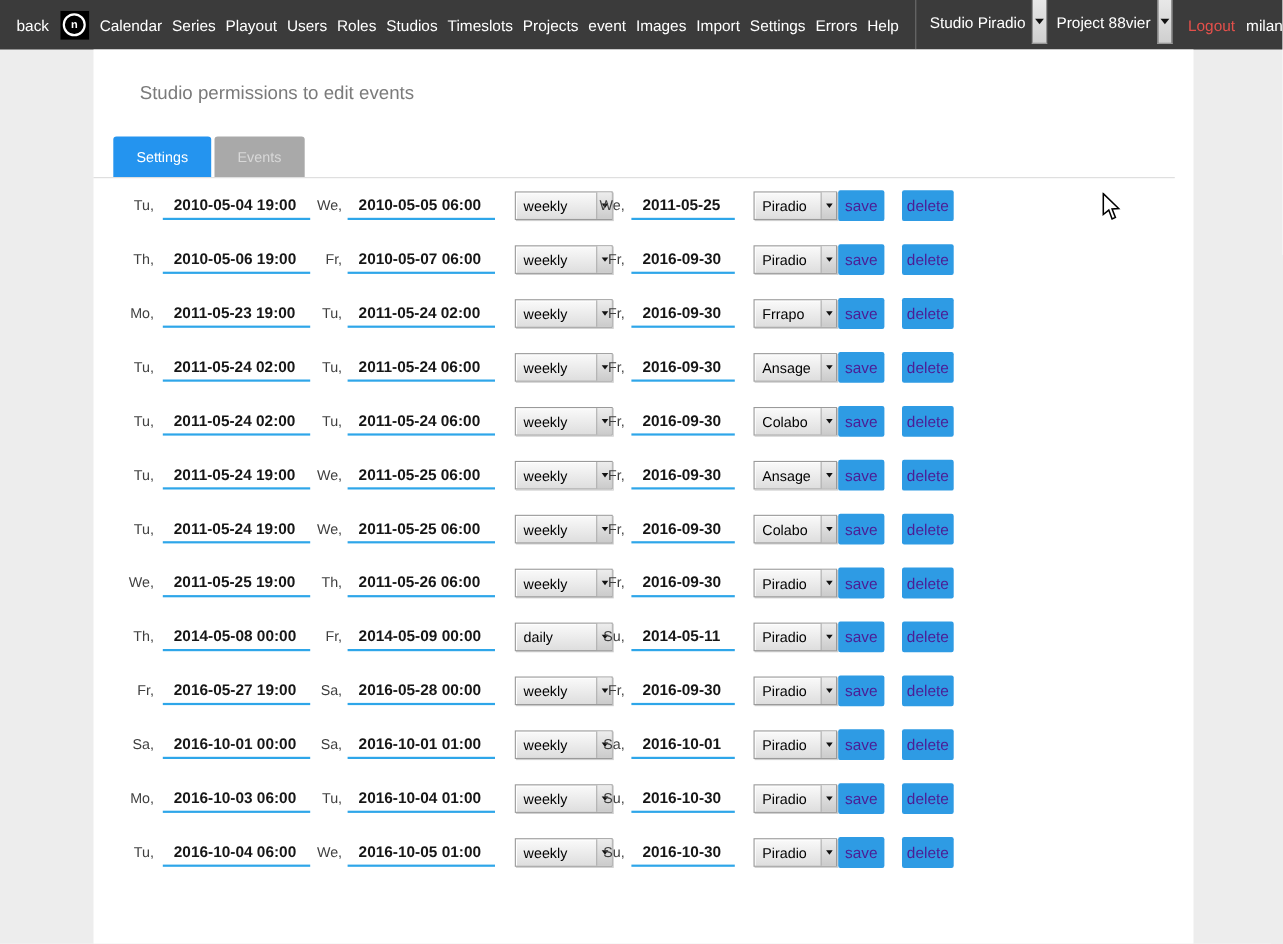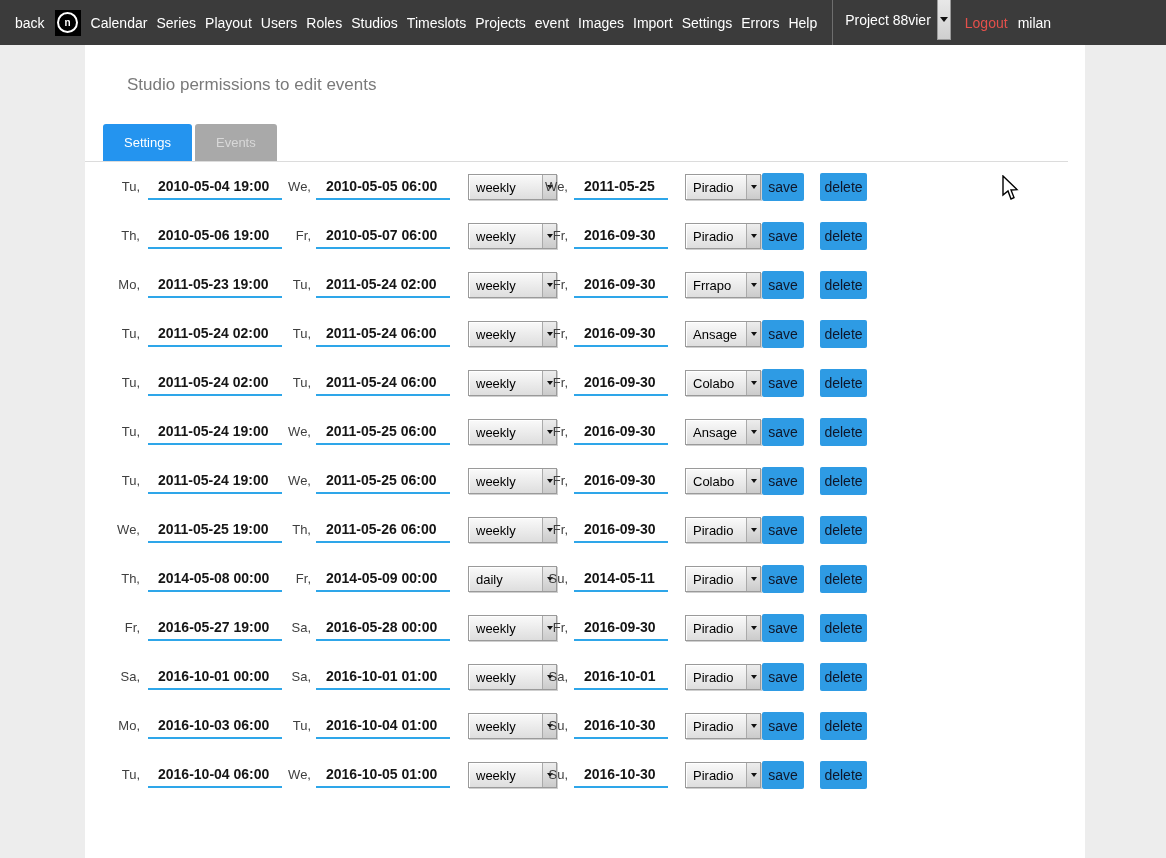--- a/index.html
+++ b/index.html
@@ -89,21 +89,21 @@
     flex:1;display:flex;align-items:center;padding-left:7px;
     font-size:13px;color:#000;white-space:nowrap;overflow:hidden;
   }
   .fselect .farrow{
     width:13px;border-left:1px solid #aaa;background:linear-gradient(#ededed,#cbcbcb);
     display:flex;align-items:center;justify-content:center;
   }
   .fselect .tri{width:0;height:0;border-left:3.5px solid transparent;border-right:3.5px solid transparent;border-top:4.5px solid #111;}
   .btn{
     position:absolute;top:11px;height:28px;border:none;border-radius:2px;
-    background:#2e9be4;color:#0f172a;font-size:14px;cursor:pointer;
+    background:#2e9be4;color:#4c1d95;font-size:14px;cursor:pointer;
     font-family:"Liberation Sans","DejaVu Sans",sans-serif;padding:0;
   }
   .btn-save{left:677px;width:42px;}
   .btn-delete{left:735px;width:47px;}
   
   .cursor{position:absolute;left:1001px;top:175px;width:22px;height:26px;pointer-events:none;z-index:10;}
 </style>
 </head>
 <body>
 
@@ -121,20 +121,26 @@
   <span class="nav-item">Timeslots</span>
   <span class="nav-item">Projects</span>
   <span class="nav-item">event</span>
   <span class="nav-item">Images</span>
   <span class="nav-item">Import</span>
   <span class="nav-item">Settings</span>
   <span class="nav-item">Errors</span>
   <span class="nav-item">Help</span>
   <span class="nav-divider"></span>
   <span class="nav-select">
+    <span class="lbl">Studio Piradio</span>
+    <span class="nav-arrow">
+        <span class="tri"></span>
+      </span>
+  </span>
+  <span class="nav-select">
     <span class="lbl">Project 88vier</span>
     <span class="nav-arrow">
         <span class="tri"></span>
       </span>
   </span>
   <span class="nav-logout">Logout</span>
   <span class="nav-user">milan</span>
 </div>
 
 <div class="content">

